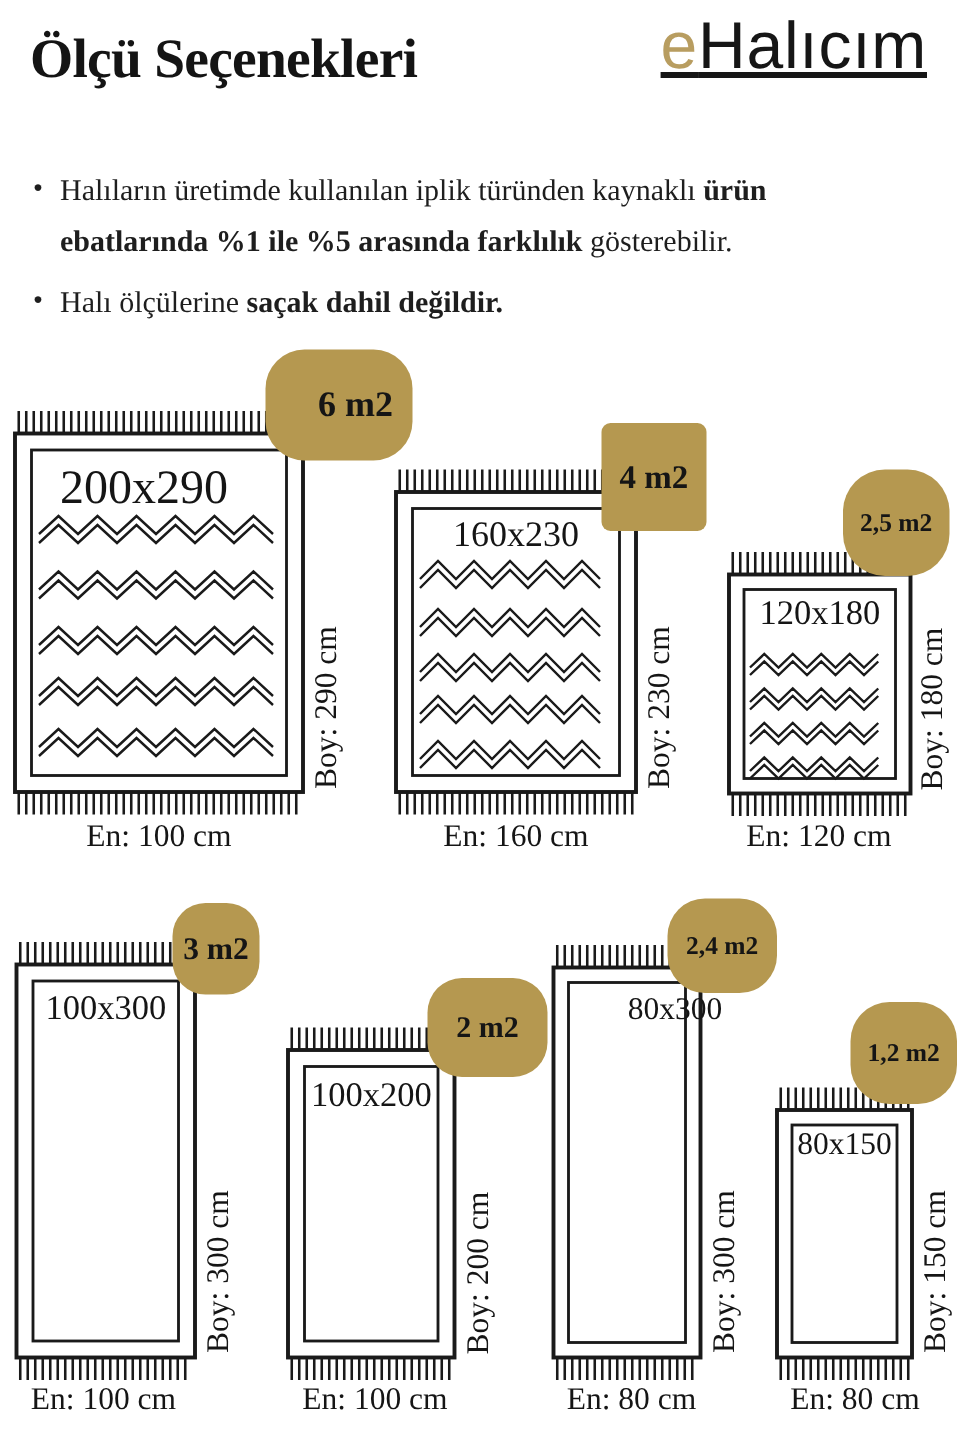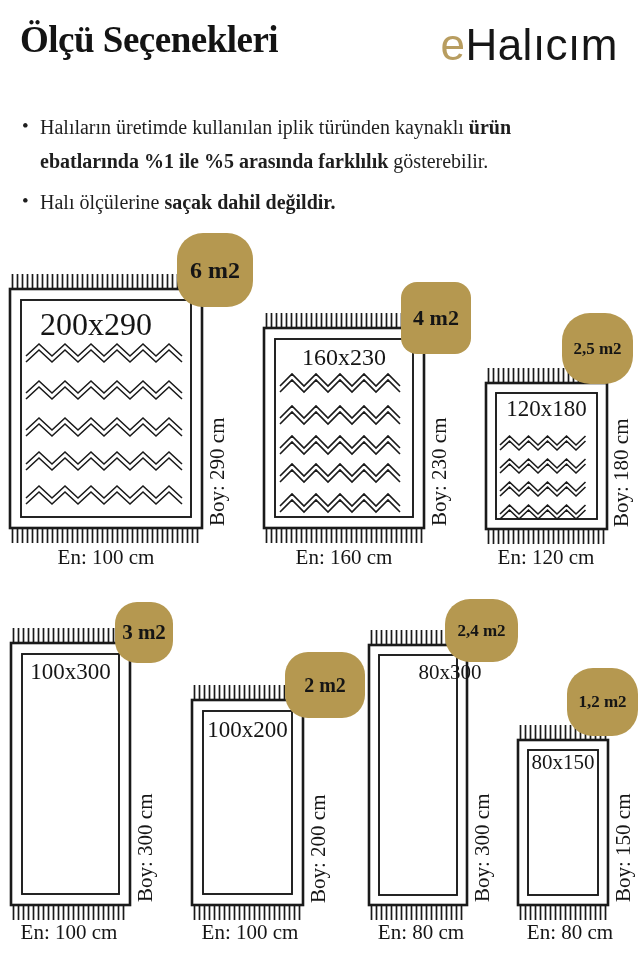--- a/index.html
+++ b/index.html
@@ -4,23 +4,23 @@
 <style>
   html,body{margin:0;padding:0;background:#fff;}
   body{width:640px;height:960px;overflow:hidden;position:relative;
        font-family:"Liberation Serif","DejaVu Serif",serif;color:#1c1c1c;}
   .page{position:absolute;left:0;top:0;width:640px;height:960px;background:#fff;}
 
   
   .title{position:absolute;left:20px;top:18px;margin:0;
          font-family:"Liberation Serif","DejaVu Serif",serif;
          font-weight:700;font-size:37px;letter-spacing:-0.5px;color:#141414;}
-  .logo{position:absolute;top:20px;right:22px;
+  .logo{position:absolute;top:6px;right:22px;
         font-family:"Liberation Sans","DejaVu Sans",sans-serif;
-        font-size:44px;font-weight:400;letter-spacing:0.5px;color:#161616;}
+        font-size:44px;font-weight:400;letter-spacing:0.5px;color:#161616;text-decoration:underline;}
   .logo .accent{color:var(--accent,#b89d60);}
 
   
   .notes{position:absolute;left:22px;top:110px;width:556px;}
   .note{display:flex;margin-bottom:7px;font-size:20px;line-height:1.7;color:#1e1e1e;}
   .note .dot{flex:0 0 18px;font-size:19px;}
   .note .b{font-weight:700;}
 
   
   #rug-art{position:absolute;left:0;top:0;}
@@ -129,27 +129,27 @@
         <path d="M520.5,905V920M525.5,905V920M530.5,905V920M535.5,905V920M540.5,905V920M545.5,905V920M550.5,905V920M555.5,905V920M560.5,905V920M565.5,905V920M570.5,905V920M575.5,905V920M580.5,905V920M585.5,905V920M590.5,905V920M595.5,905V920M600.5,905V920M605.5,905V920" class="ln f"></path>
         <rect x="518" y="740" width="90" height="165" class="outer"></rect>
         <rect x="528" y="750" width="70" height="145" class="inner"></rect>
       </g>
     </svg>
   <div id="rugs">
       <div class="rug">
     <div class="size-label" style="left: 10px; top: 306px; width: 172px; font-size: 32px;">200x290</div>
     <div class="boy-label" style="left: 206px; top: 526px;">Boy: 290 cm</div>
     <div class="en-label" style="left: 6px; top: 545px;">En: 100 cm</div>
-    <div class="badge" style="left: 177px; top: 233px; width: 76px; height: 74px; border-radius: 26px; font-size: 24px;">6 m2</div>
+    <div class="badge" style="left: 177px; top: 233px; width: 76px; height: 74px; border-radius: 26px; font-size: 24px; padding-left: 22px;">6 m2</div>
   </div>
       <div class="rug">
     <div class="size-label" style="left: 264px; top: 344px; width: 160px; font-size: 24px;">160x230</div>
     <div class="boy-label" style="left: 428px; top: 526px;">Boy: 230 cm</div>
     <div class="en-label" style="left: 244px; top: 545px;">En: 160 cm</div>
-    <div class="badge" style="left: 401px; top: 282px; width: 70px; height: 72px; border-radius: 16px; font-size: 22px; font-family: Liberation Serif, serif;">4 m2</div>
+    <div class="badge" style="left: 401px; top: 282px; width: 70px; height: 72px; border-radius: 6px; font-size: 22px; font-family: Liberation Serif, serif;">4 m2</div>
   </div>
       <div class="rug">
     <div class="size-label" style="left: 486px; top: 396px; width: 121px; font-size: 23px;">120x180</div>
     <div class="boy-label" style="left: 610px; top: 527px;">Boy: 180 cm</div>
     <div class="en-label" style="left: 446px; top: 545px;">En: 120 cm</div>
     <div class="badge" style="left: 562px; top: 313px; width: 71px; height: 71px; border-radius: 28px; font-size: 17px;">2,5 m2</div>
   </div>
       <div class="rug">
     <div class="size-label" style="left: 11px; top: 659px; width: 119px; font-size: 23px;">100x300</div>
     <div class="boy-label" style="left: 134px; top: 902px;">Boy: 300 cm</div>

